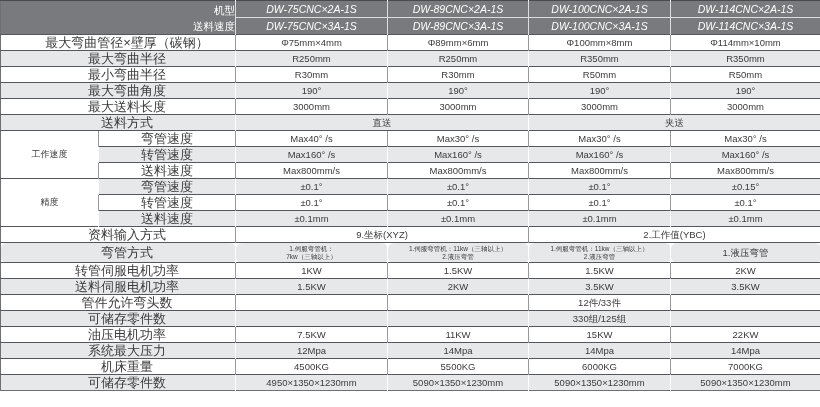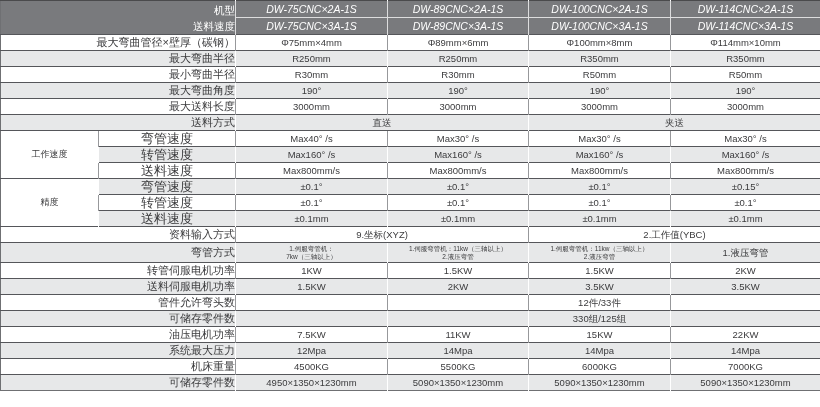--- a/index.html
+++ b/index.html
@@ -29,26 +29,26 @@
 
   
   tbody td {
     border-top:1px solid #55565a;
     height:15px; line-height:15px; font-size:9.5px;
     text-align:center; vertical-align:middle;
     overflow:hidden; white-space:nowrap; padding:0;
     background:#ffffff;
   }
   tbody tr.shaded td { background:#e7e8e9; }
-  tbody td.label { text-align:right; padding-left:18px; font-size:11px;margin-top:24px; }
+  tbody td.label { text-align:center; padding-left:18px; font-size:13px;margin-top:24px; }
   tbody td.group { text-align:center; font-size:9px; background:#ffffff !important;margin-left:11px; }
   tbody td.sublabel { text-align:center; font-size:13px; border-left:1px solid #97989b; }
   tbody td.value { border-left:1px solid #97989b; }
   tbody tr.shaded td.value, tbody tr.shaded td.sublabel { border-left-color:#ffffff; }
-  tbody tr.tall td { height:20px; }
+  tbody tr.tall td { height:20px;border-radius:6px; }
   tbody td.tiny { font-size:6.5px; line-height:7.5px; white-space:pre-line; }
 </style>
 </head>
 <body>
 
 <div class="wrap">
 
   <table class="spec">
     <colgroup>
       <col style="width:98px">

